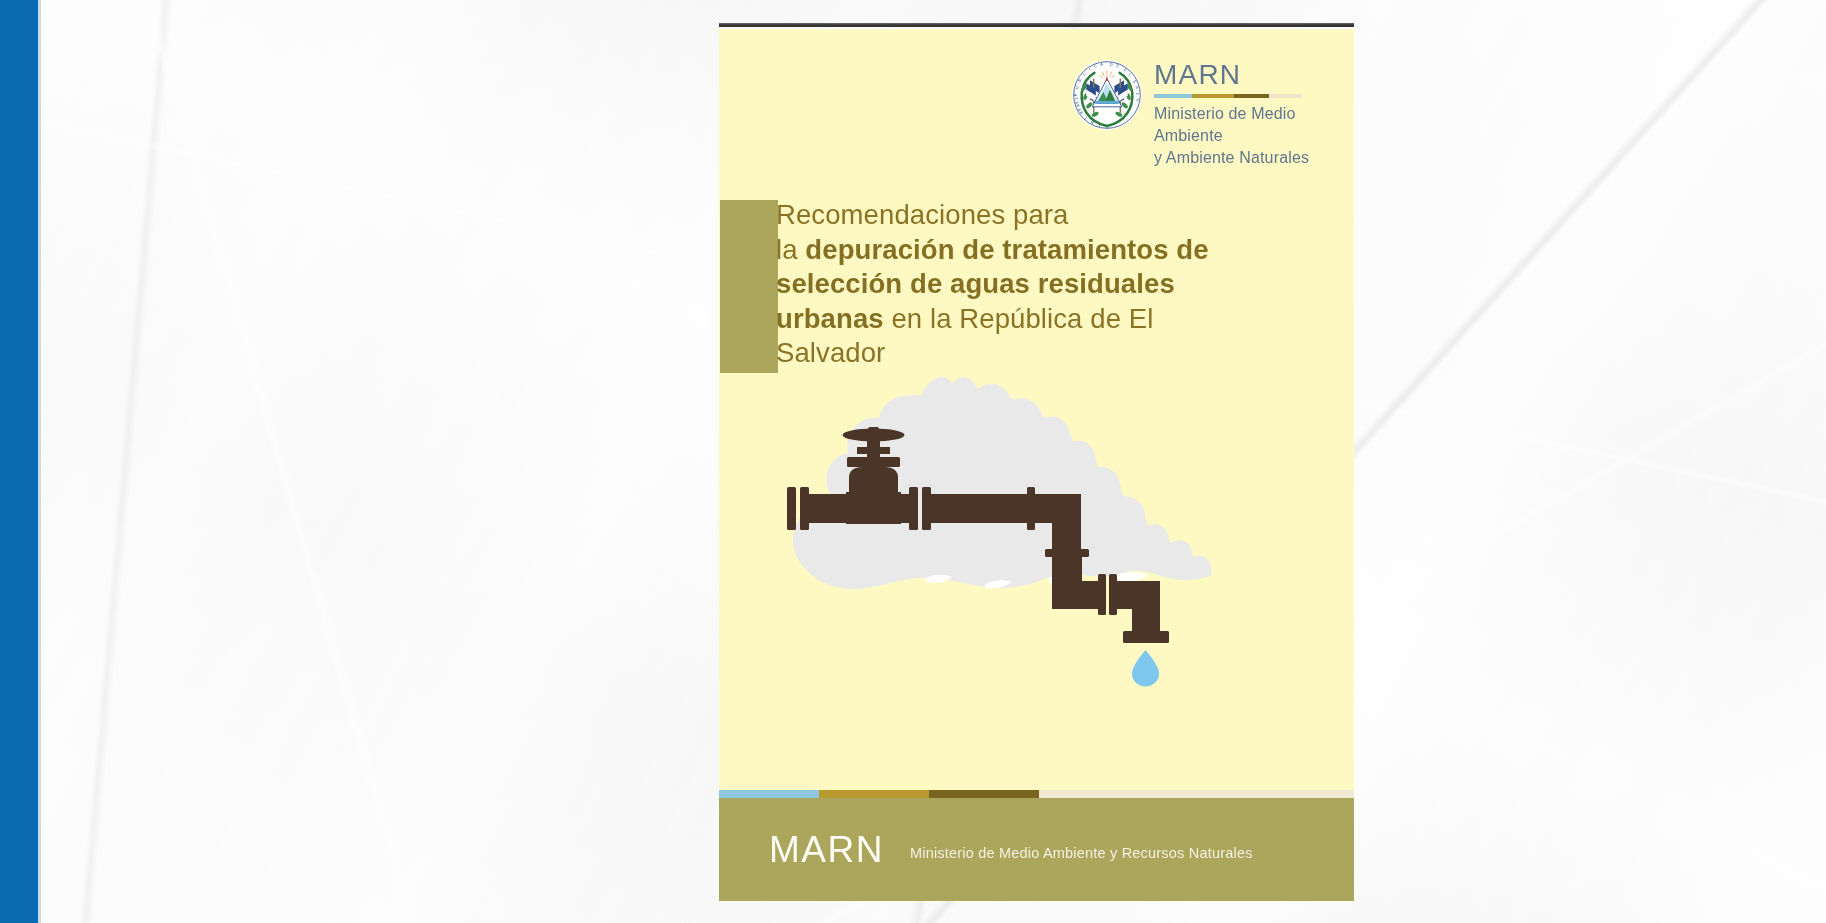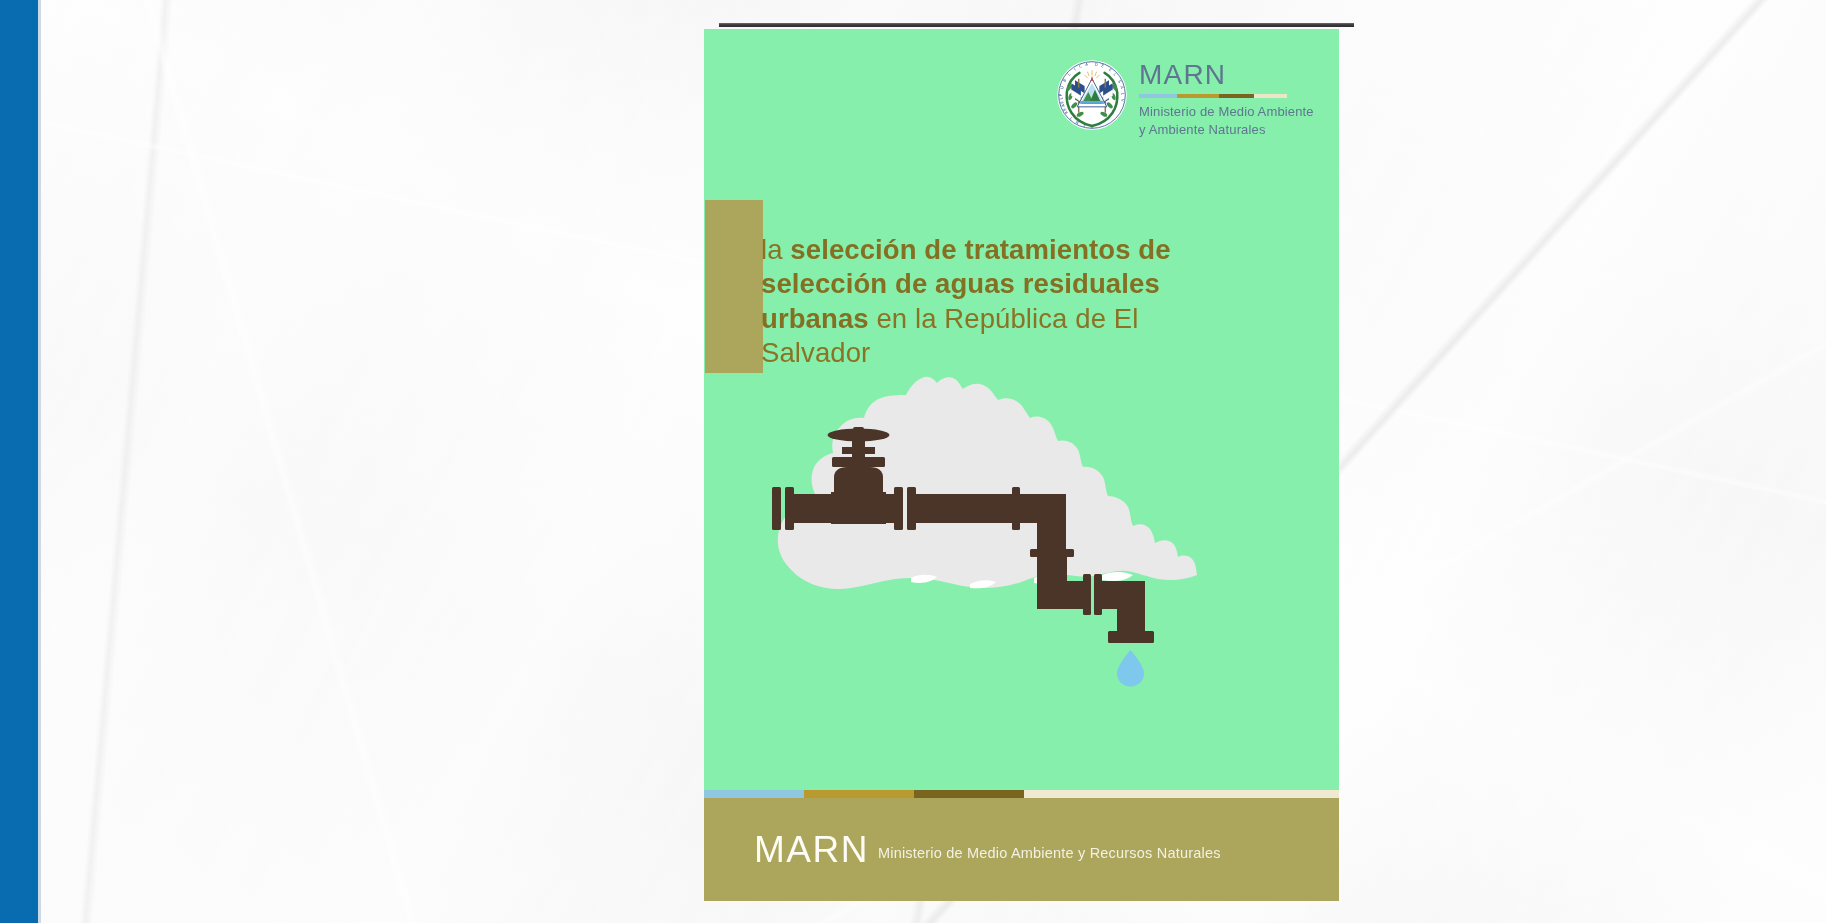--- a/index.html
+++ b/index.html
@@ -46,23 +46,23 @@
   #rail-edge {
     position:absolute; left:38px; top:0;
     width:3px; height:923px;
     background:#cdd9e4;
     z-index:5;
   }
 
   
   #page {
     position:absolute;
-    left:704px; top:29px;
+    left:719px; top:29px;
     width:635px; height:872px;
-    background:#86efac;
+    background:#fef9c3;
     z-index:10;
   }
   #page-top-rule {
     position:absolute;
     left:719px; top:23px;
     width:635px; height:4px;
     background:linear-gradient(180deg,#6d6d6d 0%,#3a3a3a 45%,#2e2e2e 100%);
     z-index:11;
   }
 
@@ -86,21 +86,21 @@
     width:148px; height:4px;
     margin:5px 0 5px 0;
     display:flex;
   }
   #marn-rule span { height:100%; display:block; }
   #marn-rule .s0 { width:26%; }
   #marn-rule .s1 { width:28%; }
   #marn-rule .s2 { width:24%; }
   #marn-rule .s3 { width:22%; }
   #marn-subtitle {
-    font-size:13px;
+    font-size:16px;
     line-height:1.38;
     color:#5f7590;
     letter-spacing:0.15px;
   }
 
   
   #title-accent {
     position:absolute;
     left:1px; top:171px;
     width:58px; height:173px;
@@ -146,21 +146,21 @@
   }
   #footer-marn {
     margin-left:50px;
     font-size:37px;
     color:#fdfcf5;
     letter-spacing:1.5px;
     line-height:1;
     font-weight:400;
   }
   #footer-tagline {
-    margin-left:9px;
+    margin-left:26px;
     font-size:14.5px;
     color:#f3f1e2;
     letter-spacing:0.2px;
     padding-top:7px;
   }
 </style>
 </head>
 <body>
 
 <div id="paper-bg"></div>
@@ -262,22 +262,22 @@
       </div>
       <div id="marn-subtitle">
         <div>Ministerio de Medio Ambiente</div>
         <div>y Ambiente Naturales</div>
       </div>
     </div>
   </div>
 
   <div id="title-accent"></div>
   <div id="title-text">
-    <br>
-    <span>la </span><b>selección de tratamientos de</b><br>
+    <span>Recomendaciones para</span><br>
+    <span>la </span><b>depuración de tratamientos de</b><br>
     <b>selección de aguas residuales</b><br>
     <b>urbanas</b><span> en la República de El Salvador</span>
   </div>
 
   <svg id="illustration" viewBox="0 0 580 330" xmlns="http://www.w3.org/2000/svg">
 
     <path fill="#e9e9e9" d="M172 36 C176 28 181 22 188 19 C194 16 199 19 203 24
              C207 20 213 17 219 19 C224 21 226 26 229 30
              C236 25 244 23 251 27 C257 30 260 36 264 41
              C271 38 279 39 285 44 C290 48 292 54 296 59

